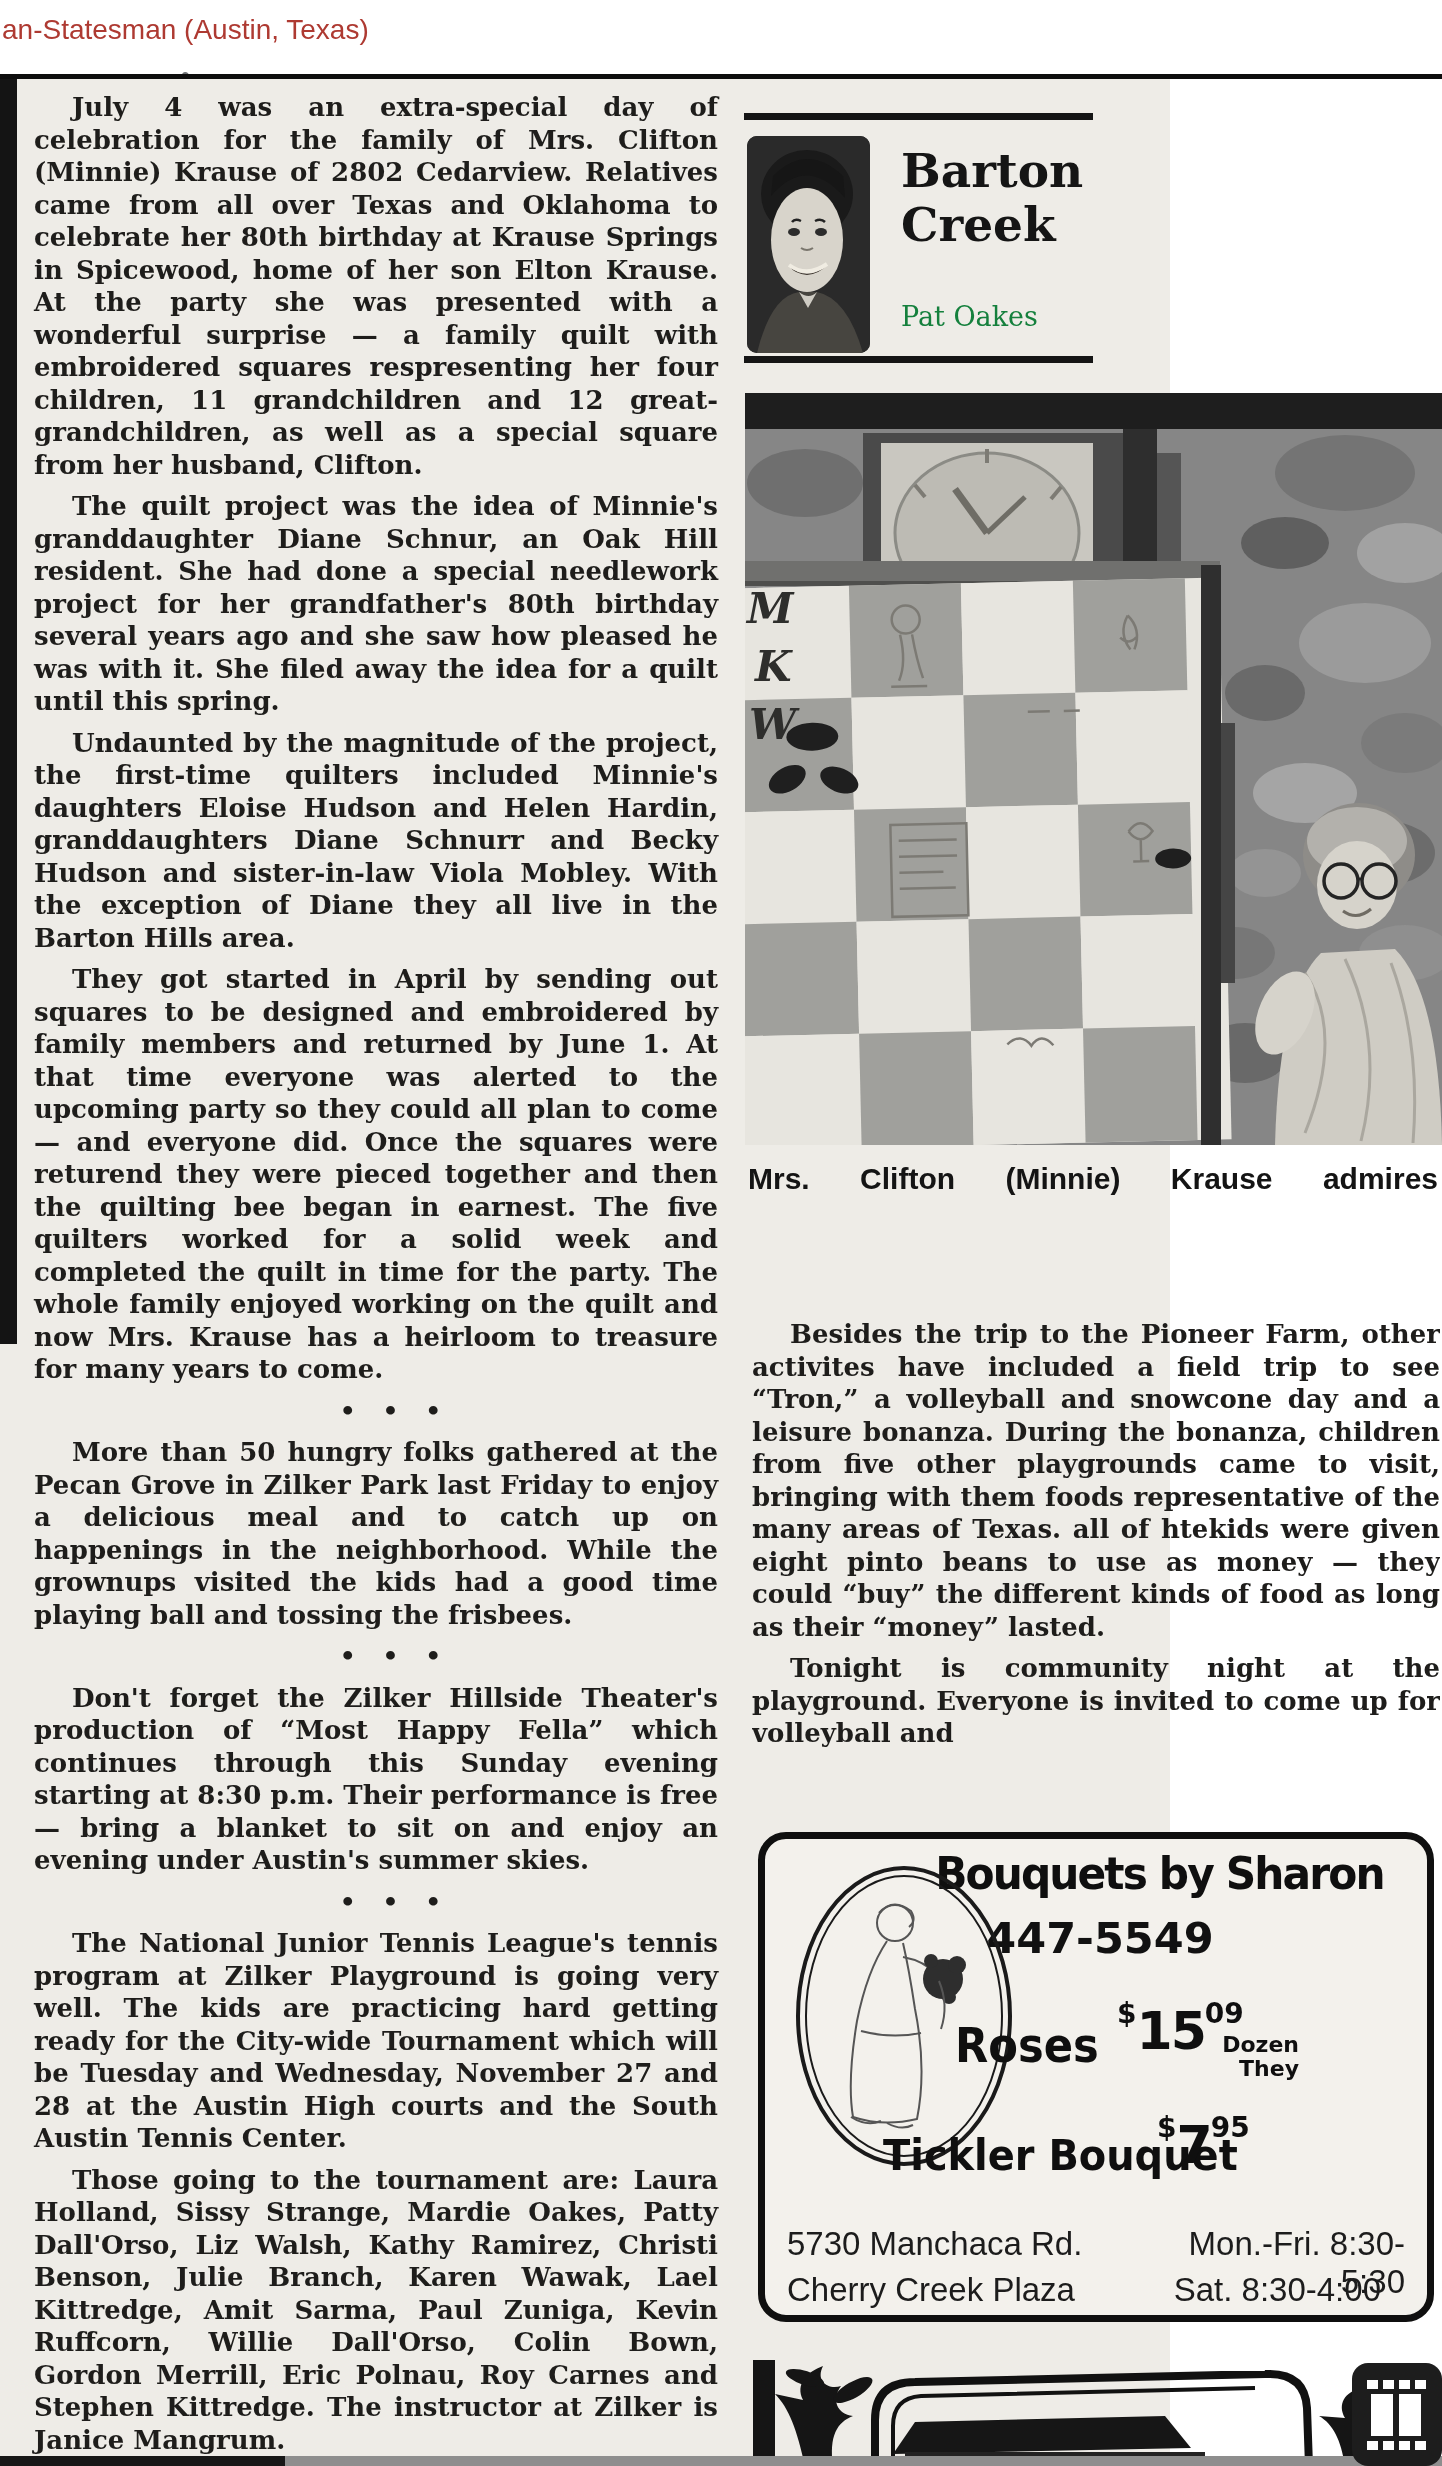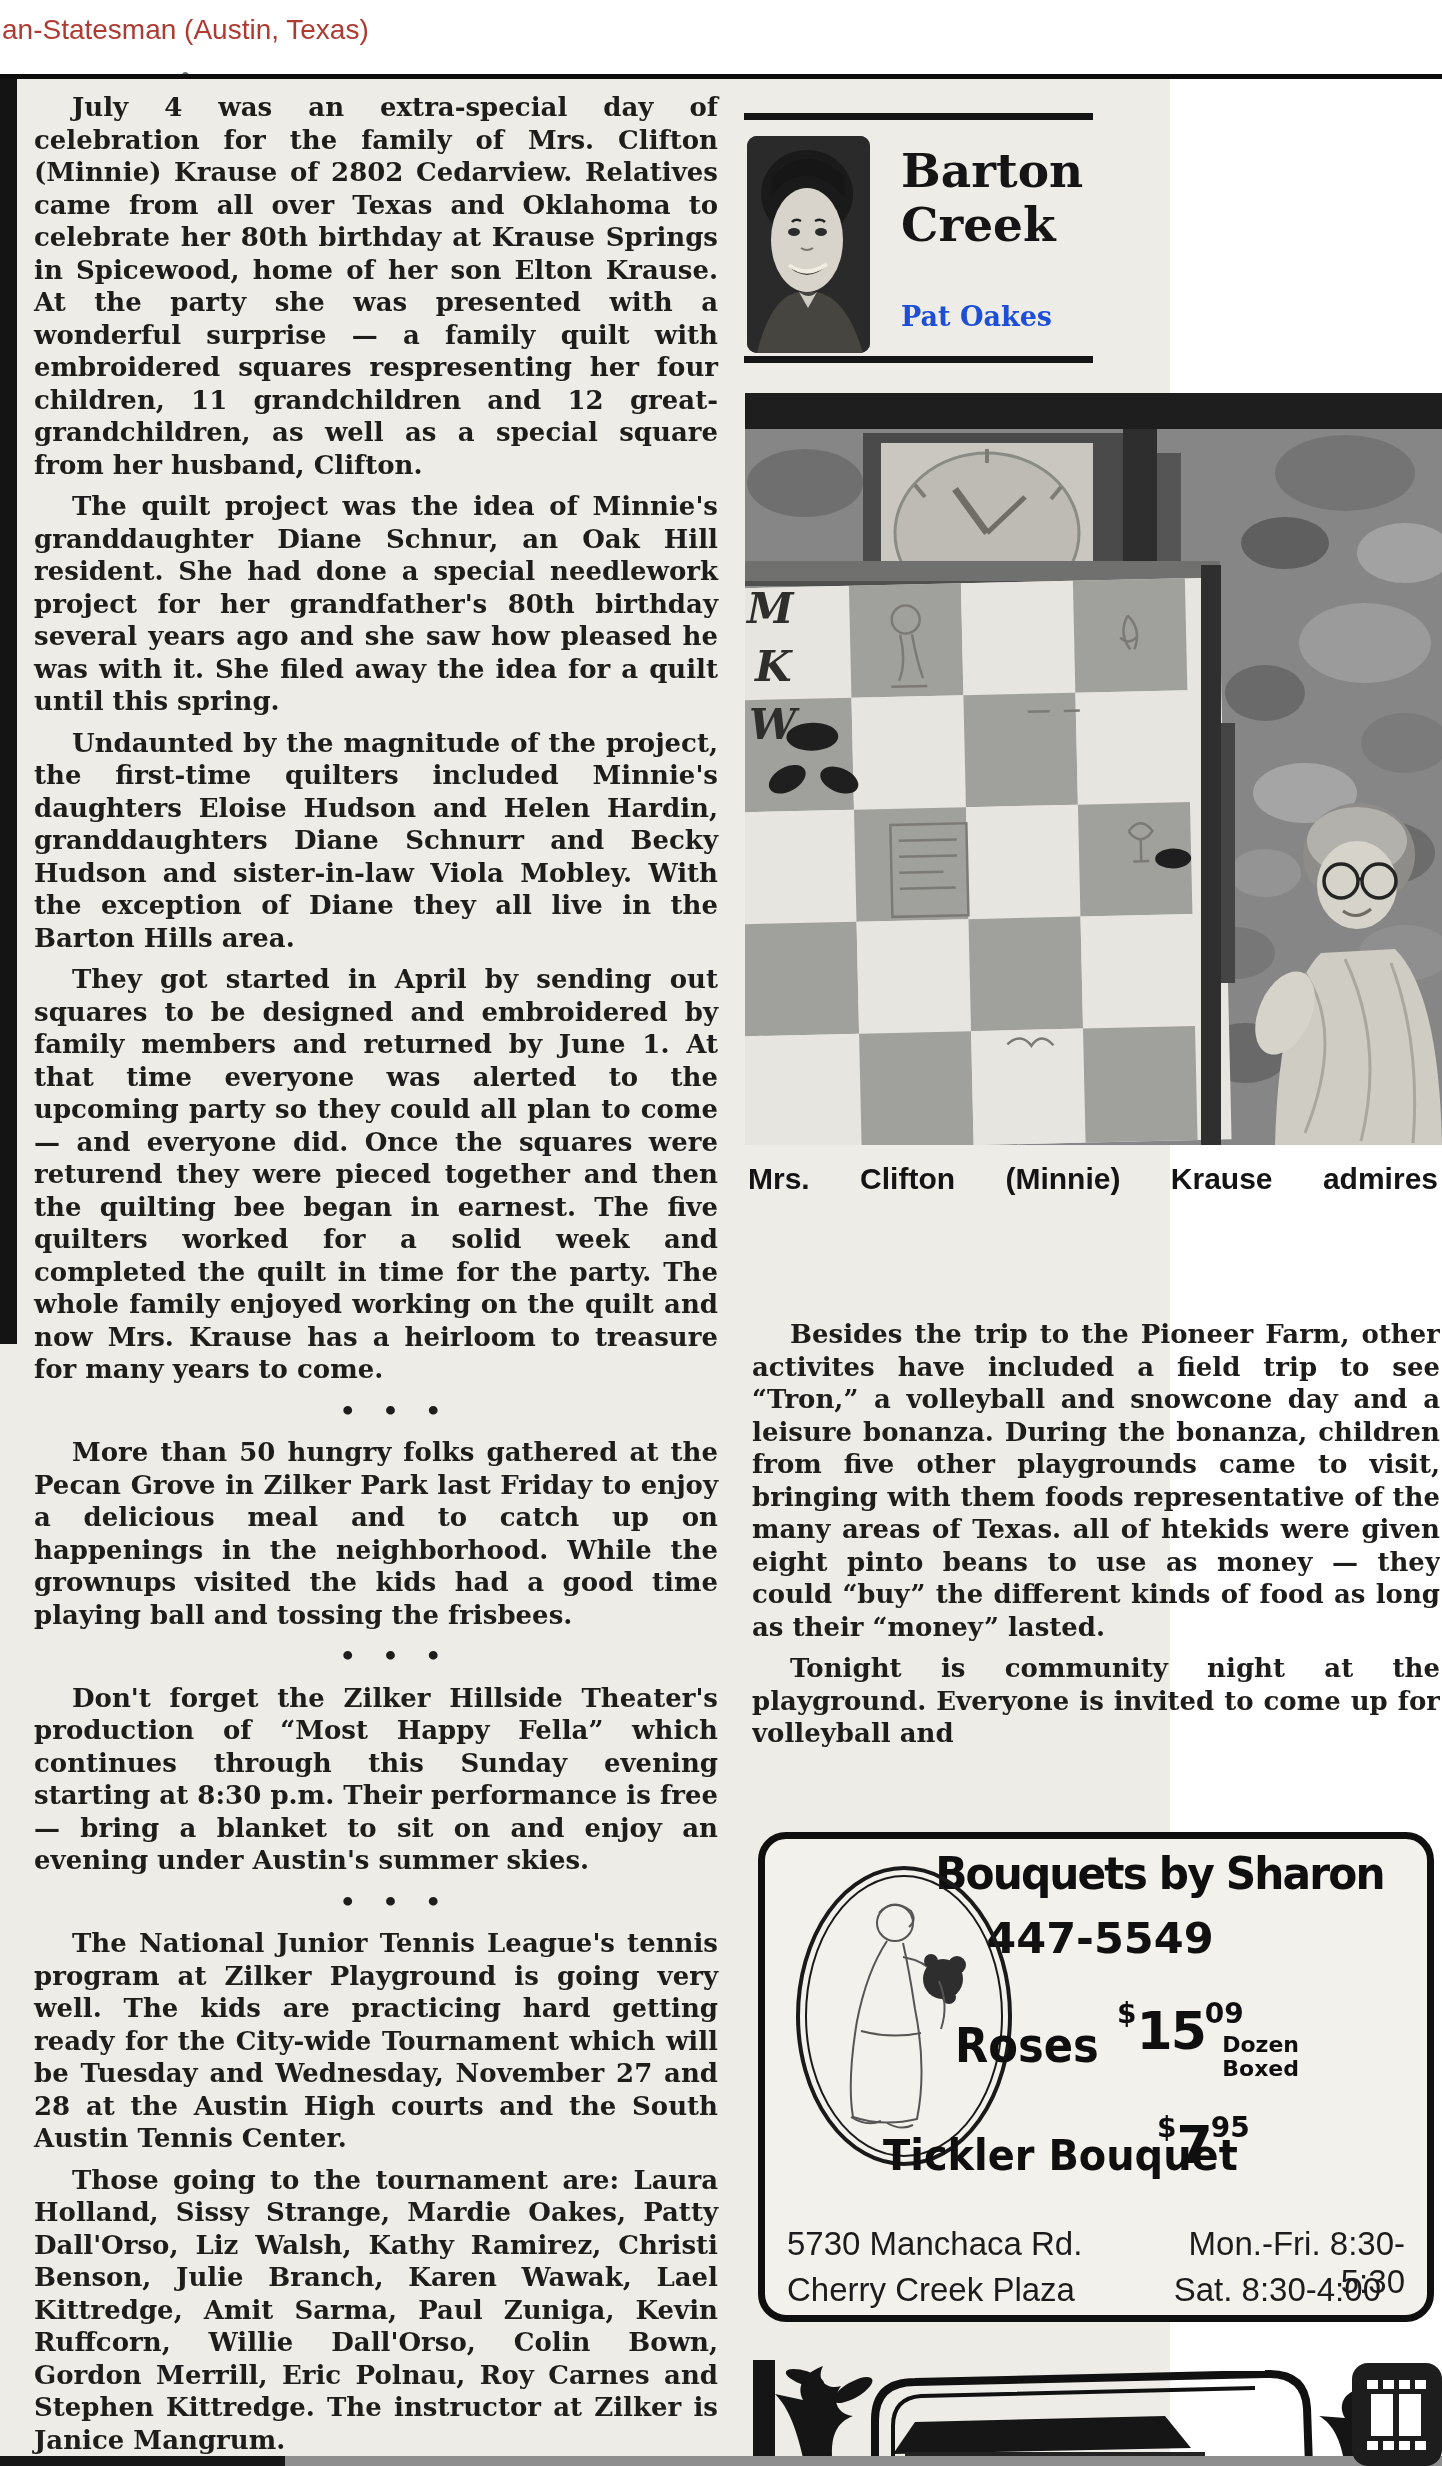--- a/index.html
+++ b/index.html
@@ -22,21 +22,21 @@
   .np{color:#1e1d1b;font-family:"DejaVu Serif","Liberation Serif",serif;font-weight:700;}
   .col-left{position:absolute;left:34px;top:12px;width:684px;font-size:26px;line-height:32.5px;text-align:justify;}
   .col-left p,.col-right p{margin:0 0 9px 0;text-indent:38px;}
   p.noindent{text-indent:0;}
   .dots{ text-align:center;font-size:25px;letter-spacing:9px;margin:14px 0 16px 0;text-indent:0;}
   
   .bc-rule{position:absolute;background:#151515;height:7px;width:349px;left:744px;}
   .bc-photo{position:absolute;left:747px;top:57px;width:123px;height:217px;border-radius:10px;overflow:hidden;background:#242424;}
   .bc-title{position:absolute;left:901px;top:65px;font-size:47px;line-height:54px;font-weight:700;color:#151515;
             font-family:"DejaVu Serif","Liberation Serif",serif;}
-  .bc-byline{position:absolute;left:901px;top:222px;font-size:27px;font-weight:700;color:#1d4ed8;
+  .bc-byline{position:absolute;left:901px;top:222px;font-size:27px;font-weight:400;color:#15803d;
              font-family:"DejaVu Serif","Liberation Serif",serif;}
   
   .photo{position:absolute;left:745px;top:314px;width:697px;height:752px;overflow:hidden;}
   .caption{position:absolute;left:748px;top:1080px;width:690px;color:#141414;
            font-family:Liberation Sans, sans-serif;font-weight:bold;font-size:30px;line-height:39px;}
   .cap-line{text-align:justify;text-align-last:justify;}
   .col-right{position:absolute;left:752px;top:1239px;width:688px;height:520px;overflow:hidden;
              font-size:26px;line-height:32.5px;text-align:justify;}
   
   .ad{position:absolute;left:758px;top:1753px;width:662px;height:476px;background:#f3f1ec;
@@ -269,21 +269,21 @@
         </g>
         <path d="M148,120 q10,24 2,48" stroke="#555" stroke-width="2" fill="none"></path>
       </svg>
     </div>
     <div class="ad-roses">Roses</div>
     <div class="price" style="left:352px;top:158px;">
       <span class="p-dollar">$</span><span class="p-major">15</span><span class="p-minor">09</span>
     </div>
     <div class="p-unit" style="left:448px;top:194px;width:86px;">
       <div>Dozen</div>
-      <div>Boxed</div>
+      <div>They</div>
     </div>
     <div class="ad-tickler">Tickler Bouquet</div>
     <div class="price" style="left:392px;top:272px;">
       <span class="p-dollar">$</span><span class="p-major">7</span><span class="p-minor">95</span>
     </div>
     <div class="ad-row" style="top:386px;width:618px;">
       <span>5730 Manchaca Rd.</span>
       <span class="r">Mon.-Fri. 8:30-5:30</span>
     </div>
     <div class="ad-row" style="top:432px;width:618px;">

